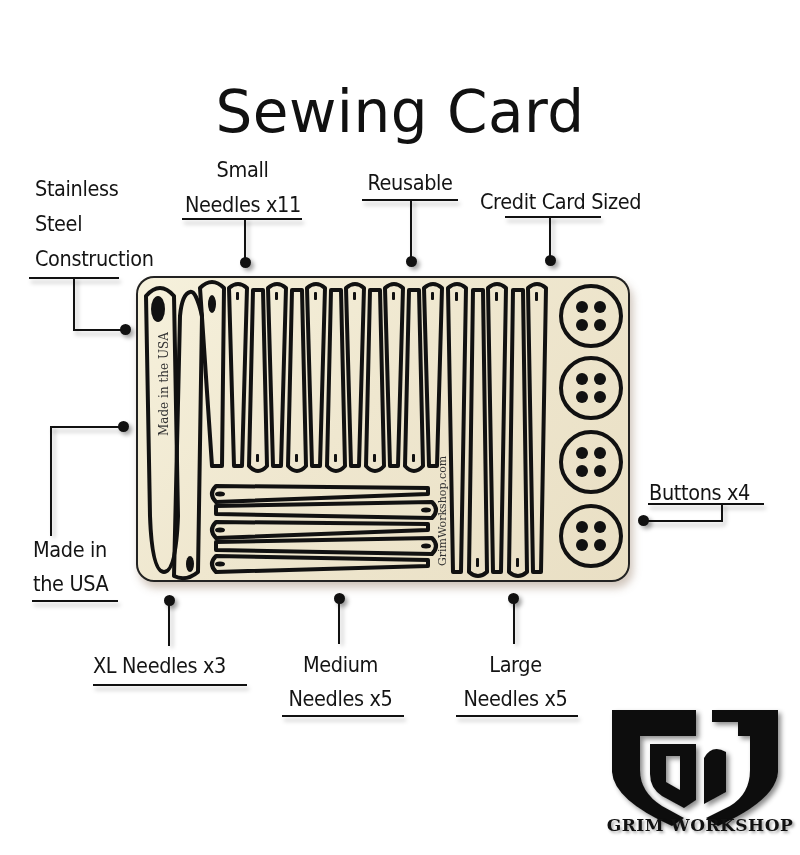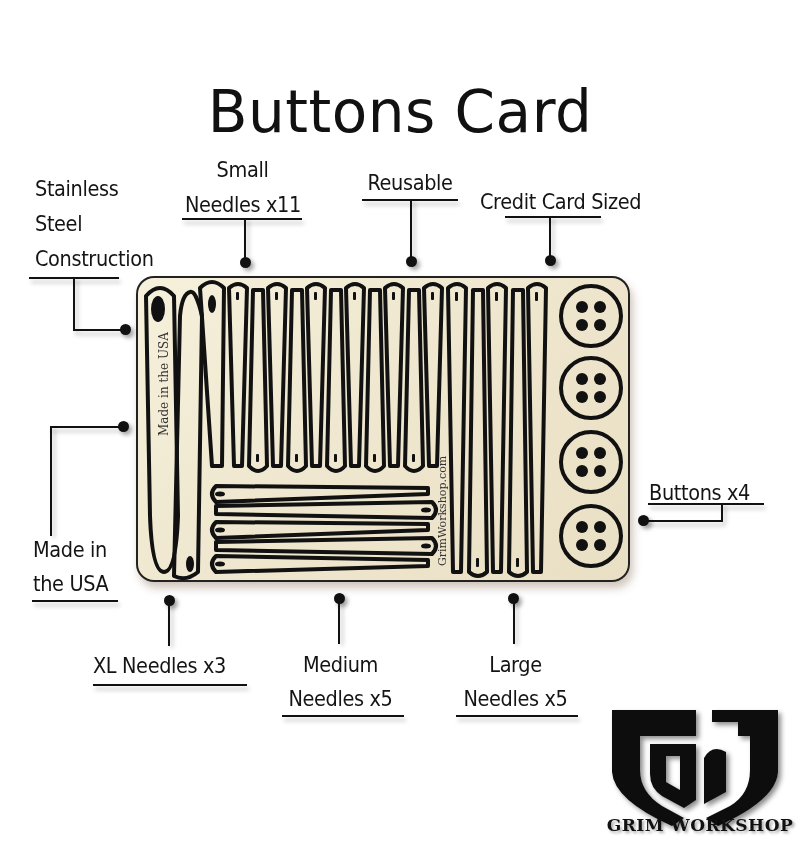--- a/index.html
+++ b/index.html
@@ -12,21 +12,21 @@
   .hline { position:absolute; height:2px; background:#111; box-shadow:2px 4px 4px rgba(0,0,0,0.25); }
   .dot { position:absolute; width:11px; height:11px; border-radius:50%; background:#111; box-shadow:3px 3px 4px rgba(0,0,0,0.35); }
   .card { position:absolute; left:136px; top:276px; width:494px; height:306px; border-radius:18px; background:linear-gradient(135deg,#f6f1dc 0%,#efe7cf 45%,#e9dfc4 100%); box-shadow:3px 6px 8px rgba(120,90,60,0.35), inset 0 0 0 2px #222; }
   .card svg { position:absolute; left:0; top:0; }
   .logo { position:absolute; left:600px; top:700px; width:200px; height:150px; }
   .logo-text { position:absolute; left:600px; top:815px; width:200px; text-align:center; font-family:"DejaVu Serif", serif; font-weight:bold; font-size:17px; letter-spacing:0.5px; color:#111; text-shadow:2px 2px 3px rgba(0,0,0,0.35); }
 </style>
 </head>
 <body>
 
-<div class="title">Buttons Card</div>
+<div class="title">Sewing Card</div>
 
 <div class="lbl" style="left:35px; top:172px;">Stainless</div>
 <div class="lbl" style="left:35px; top:207px;">Steel</div>
 <div class="lbl" style="left:35px; top:242px;">Construction</div>
 <div class="uline" style="left:29px; top:277px; width:90px;"></div>
 <div class="vline" style="left:73px; top:278px; height:52px;"></div>
 <div class="hline" style="left:73px; top:329px; width:52px;"></div>
 <div class="dot" style="left:120px; top:324px;"></div>
 
 <div class="lbl center" style="left:180px; top:153px; width:125px;">Small</div>

